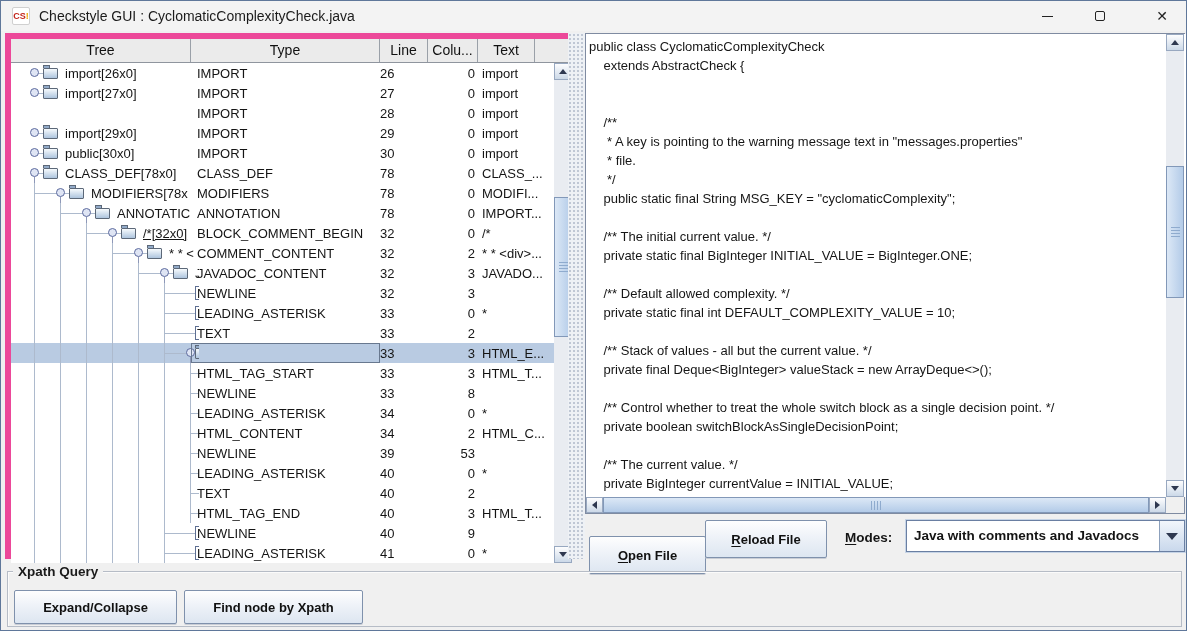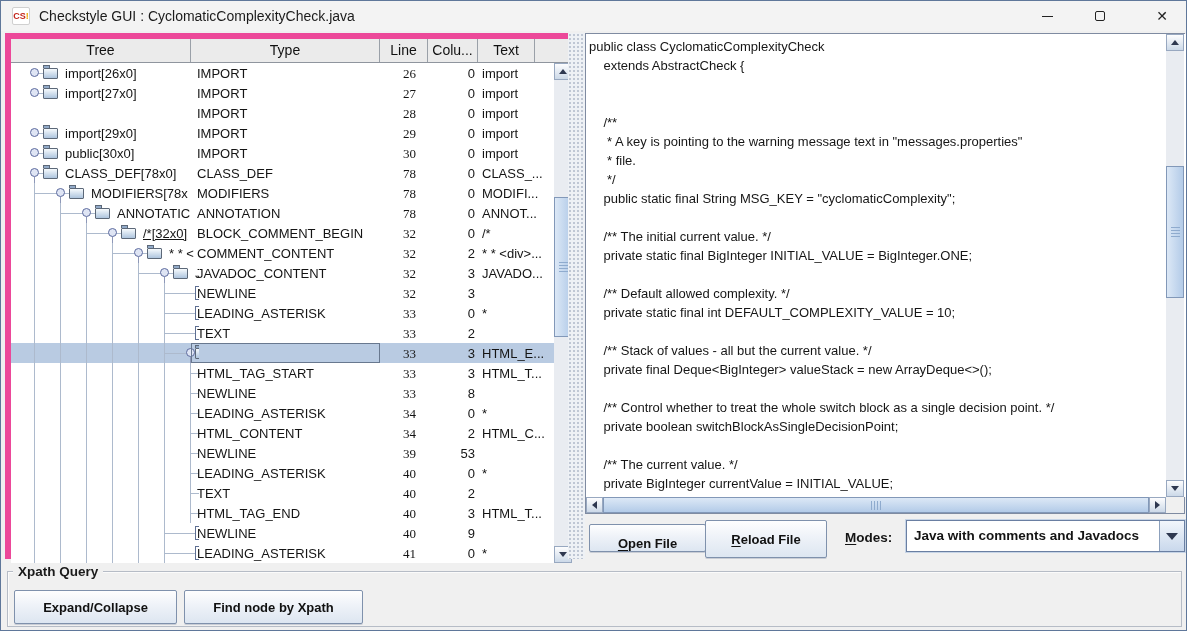--- a/index.html
+++ b/index.html
@@ -29,21 +29,21 @@
   .c-tree{position:absolute;left:0;top:0;width:180px;height:20px;overflow:hidden;margin-left:8px;}
   .vline{position:absolute;top:0;width:1px;height:20px;background:#adbacd;}
   .hline{position:absolute;top:10px;height:1px;background:#adbacd;}
   .stem{position:absolute;top:14px;width:1px;height:6px;background:#8e98b8;}
   .handle{position:absolute;top:5px;width:9px;height:9px;border:1.5px solid #5c6a9e;background:#dfe5f4;border-radius:50%;}
   .folder{position:absolute;top:5px;width:15px;height:11px;background:linear-gradient(180deg,#f6fafd,#aec5de);border:1px solid #5c6878;border-radius:1px;}
   .ftab{position:absolute;top:-4px;left:-1px;width:7px;height:3px;background:#92aac8;border:1px solid #5c6878;border-bottom:none;}
   .leafic{position:absolute;top:3px;width:10px;height:14px;background:#fff;border:1px solid #5e6f92;}
   .tlabel{position:absolute;top:3px;font-size:13px;color:#141414;}
   .c-type{position:absolute;left:180px;top:0;width:189px;height:20px;padding:3px 0 0 6px;overflow:hidden;}
-  .c-line{position:absolute;left:369px;top:0;width:48px;height:20px;padding:3px 12px 0 0;text-align:right;font-family:Liberation Serif, serif;}
+  .c-line{position:absolute;left:369px;top:0;width:48px;height:20px;padding:3px 12px 0 0;text-align:left;}
   .c-col{position:absolute;left:417px;top:0;width:50px;height:20px;padding:3px 3px 0 0;text-align:right;}
   .c-text{position:absolute;left:467px;top:0;width:76px;height:20px;padding:3px 0 0 4px;overflow:hidden;}
   .selbox{position:absolute;left:180px;top:0;width:189px;height:20px;border:1px solid #68788f;}
 
   
   .sb{position:absolute;background:#e9ecf1;}
   .sbbtn{position:absolute;left:0;width:100%;background:linear-gradient(180deg,#fdfdfe,#ccd9e8);border:1px solid #98a8c0;display:flex;align-items:center;justify-content:center;}
   .sbbtn.h{top:0;height:100%;width:17px;}
   .tri-up{width:0;height:0;border-left:4px solid transparent;border-right:4px solid transparent;border-bottom:5px solid #2e3850;}
   .tri-down{width:0;height:0;border-left:4px solid transparent;border-right:4px solid transparent;border-top:5px solid #2e3850;}
@@ -61,21 +61,21 @@
   #codepane{position:absolute;left:584px;top:32px;width:600px;height:481px;border:1px solid #7f8ba1;background:#fff;}
   #codeview{position:absolute;left:0;top:0;width:656px;height:463px;overflow:hidden;background:#fff;}
   #codeview pre{margin:0;padding:3px 0 0 3px;font-family:"Liberation Sans","DejaVu Sans",sans-serif;font-size:13px;line-height:19px;color:#161616;white-space:pre;}
   #code-vsb{left:580px;top:0;width:18px;height:463px;}
   #code-hsb{left:0;top:463px;width:580px;height:16px;}
   #code-corner{position:absolute;left:580px;top:463px;width:18px;height:16px;background:#f0f0f0;}
 
   
   #rbar{position:absolute;left:584px;top:513px;width:600px;height:45px;background:#f0f0f0;}
   .mbtn{background:linear-gradient(180deg,#fefefe,#eef2f8 45%,#dde6f1);border:1px solid #7f91ac;border-radius:2px;font-weight:bold;font-size:13px;color:#111;display:flex;align-items:center;justify-content:center;box-shadow:0 1px 0 #c9cdd5;}
-  #btn-open{position:absolute;left:4px;top:10px;width:117px;height:28px;align-items:flex-end;}
+  #btn-open{position:absolute;left:4px;top:22px;width:117px;height:38px;}
   #btn-reload{position:absolute;left:120px;top:6px;width:122px;height:38px;}
   .mn{text-decoration:underline;text-underline-offset:2px;}
   #modes-label{position:absolute;left:260px;top:16px;font-weight:bold;font-size:13.5px;}
   #combo{position:absolute;left:321px;top:6px;width:279px;height:32px;border:1px solid #6a7fa2;background:#fff;box-shadow:0 0 0 1px #c6d4e6;}
   #combo-text{position:absolute;left:7px;top:7px;font-weight:bold;font-size:13.5px;white-space:nowrap;}
   #combo-btn{position:absolute;right:0;top:0;width:25px;height:30px;background:linear-gradient(180deg,#f2f6fb,#c9d8ec);border-left:1px solid #8ca0bc;display:flex;align-items:center;justify-content:center;}
   #combo-btn .tri-down{border-left-width:6px;border-right-width:6px;border-top-width:7px;}
 
   
   #xpathbox{position:absolute;left:6px;top:570px;width:1175px;height:56px;border:1px solid #b6bcc6;box-shadow:inset 1px 1px 0 #fbfbfb;}
@@ -213,21 +213,21 @@
             <div class="stem" style="left: 67px;"></div>
             <div class="handle" style="left: 63px;"></div>
             <div class="folder" style="left: 76px;">
               <div class="ftab"></div>
             </div>
             <div class="tlabel" style="left: 98px;">ANNOTATIC</div>
           </div>
           <div class="c-type">ANNOTATION</div>
           <div class="c-line">78</div>
           <div class="c-col">0</div>
-          <div class="c-text">ANNOT...</div>
+          <div class="c-text">IMPORT...</div>
         </div>
         <div class="trow">
           <div class="c-tree">
             <div class="vline" style="left: 15px;"></div>
             <div class="vline" style="left: 41px;"></div>
             <div class="vline" style="left: 67px;"></div>
             <div class="hline" style="left: 67px; width: 38px;"></div>
             <div class="stem" style="left: 93px;"></div>
             <div class="handle" style="left: 89px;"></div>
             <div class="folder" style="left: 102px;">

